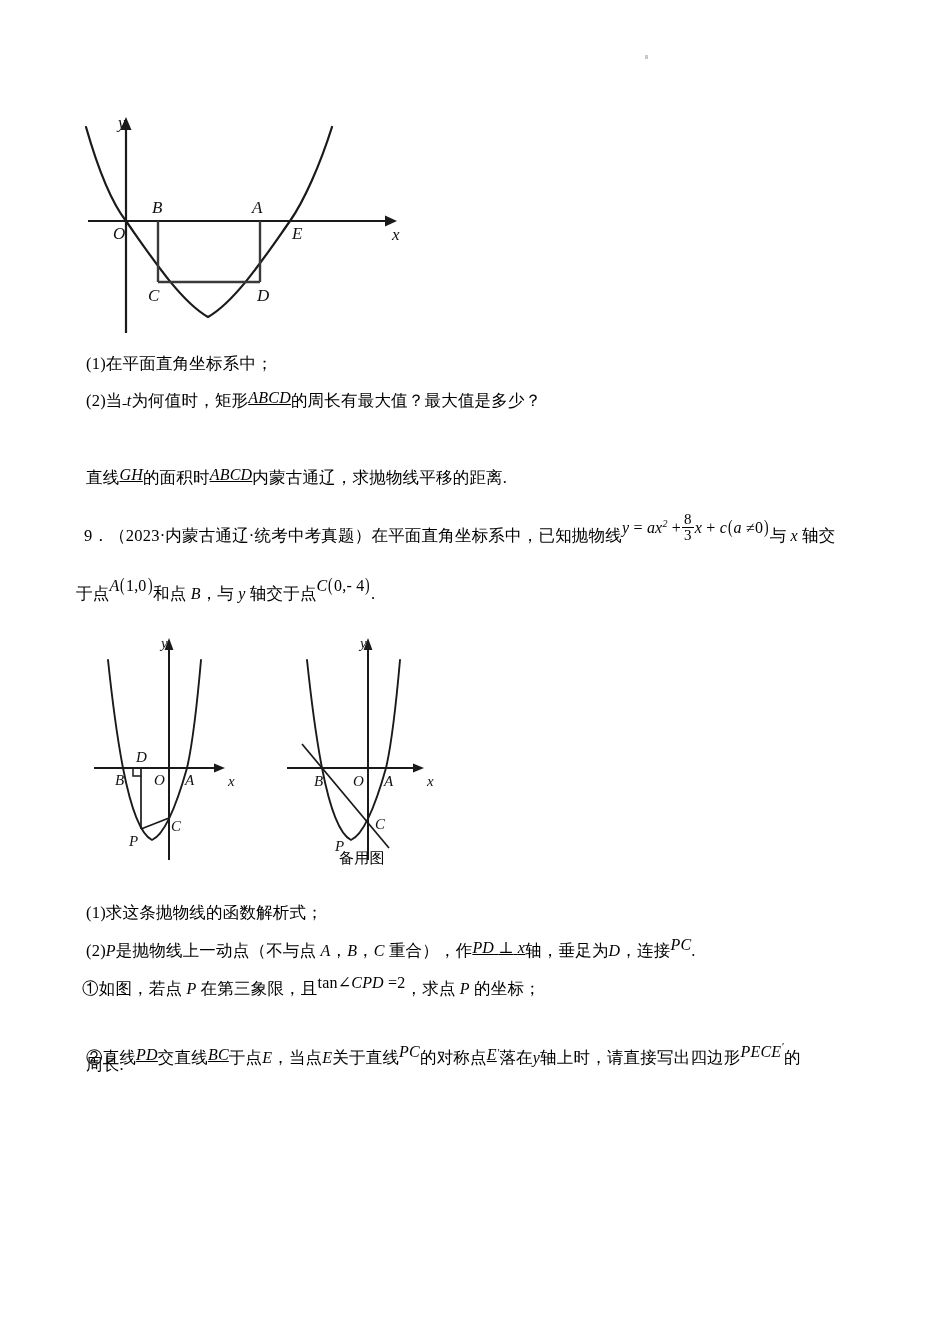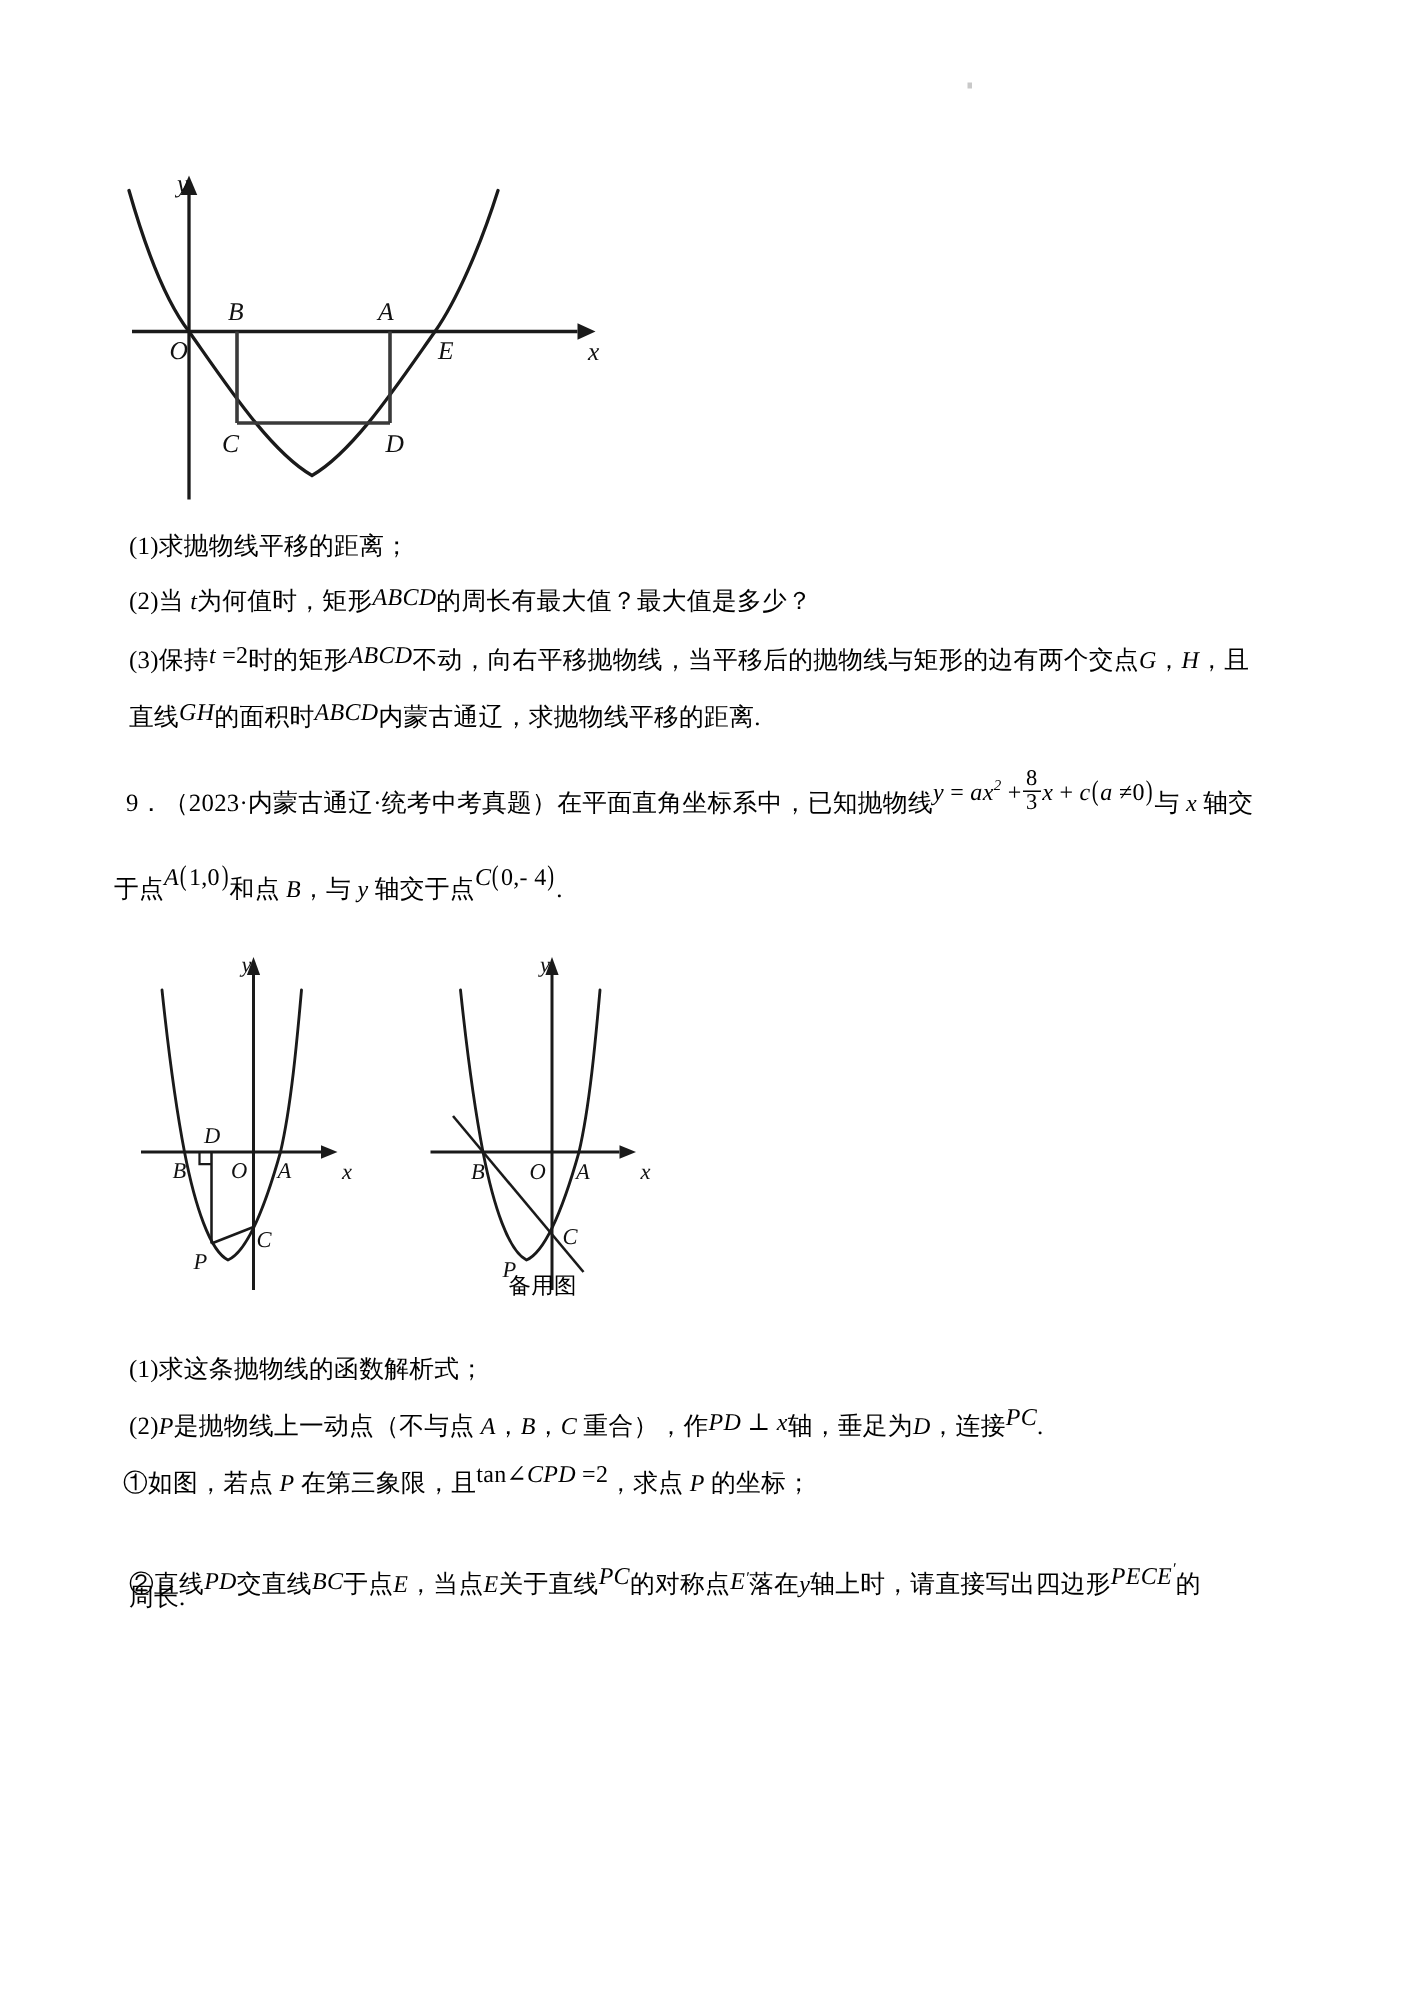--- a/index.html
+++ b/index.html
@@ -69,21 +69,21 @@
     position: relative;
     top: -1px;
     margin: 0 1px;
   }
   .frac .num { display: block; padding: 0 2px; }
   .frac .den { display: block; padding: 0 2px; border-top: 1px solid #000; }
 
   
   .raise { position: relative; top: -6px; text-align: center; }
   .raise2 { position: relative; top: -8px; }
-  .raiseSm { position: relative; top: -3px; }
+  .raiseSm { position: relative; top: -3px; text-decoration: underline; }
 
   
   .fig {
     position: absolute;
   }
   .fig svg { display: block; }
 
   .corner-dot {
     position: absolute;
     width: 3px;
@@ -127,30 +127,27 @@
       <text x="172" y="108" font-family="Liberation Serif, serif" font-style="italic" font-size="17" fill="#111">A</text>
       <text x="212" y="134" font-family="Liberation Serif, serif" font-style="italic" font-size="17" fill="#111">E</text>
       <text x="68" y="196" font-family="Liberation Serif, serif" font-style="italic" font-size="17" fill="#111">C</text>
       <text x="177" y="196" font-family="Liberation Serif, serif" font-style="italic" font-size="17" fill="#111">D</text>
       <text x="38" y="23" font-family="Liberation Serif, serif" font-style="italic" font-size="17" fill="#111">y</text>
       <text x="312" y="135" font-family="Liberation Serif, serif" font-style="italic" font-size="17" fill="#111">x</text>
     </svg>
   </div>
 
   <div class="txt cn" style="left:86px; top:356px;">
-    <span>(1)</span><span>求抛物线平移的距离；</span>
+    <span>(1)</span><span>在平面直角坐标系中；</span>
   </div>
 
   <div class="txt cn" style="left:86px; top:393px;">
     <span>(2)</span><span>当</span><span class="mi raiseSm">&nbsp;</span><span class="mi">t</span><span>为何值时，矩形</span><span class="mi raiseSm">ABCD</span><span>的周长有最大值？最大值是多少？</span>
   </div>
 
-  <div class="txt cn" style="left:86px; top:432px;">
-    <span>(3)</span><span>保持</span><span class="mi raiseSm">t</span><span class="mr raiseSm">&nbsp;</span><span class="mr raiseSm">=</span><span class="mr raiseSm">2</span><span>时的矩形</span><span class="mi raiseSm">ABCD</span><span>不动，向右平移抛物线，当平移后的抛物线与矩形的边有两个交点</span><span class="mi">G</span><span>，</span><span class="mi">H</span><span>，且</span>
-  </div>
 
   <div class="txt cn" style="left:86px; top:470px;">
     <span>直线</span><span class="mi raiseSm">GH</span><span>的面积时</span><span class="mi raiseSm">ABCD</span><span>内蒙古通辽，求抛物线平移的距离.</span>
   </div>
 
   <div class="txt cn" style="left:84px; top:521px; font-size:16.5px;">
     <span>9．</span><span>（2023·内蒙古通辽·统考中考真题）</span><span>在平面直角坐标系中，已知抛物线</span><span class="raise2"><span class="mi">y</span><span class="mr">&nbsp;</span><span class="mr">=</span><span class="mr">&nbsp;</span><span class="mi">a</span><span class="mi">x</span><span class="sup">2</span><span class="mr">&nbsp;</span><span class="mr">+</span><span class="frac"><span class="num">8</span><span class="den">3</span></span><span class="mi">x</span><span class="mr">&nbsp;</span><span class="mr">+</span><span class="mr">&nbsp;</span><span class="mi">c</span><span class="big-paren">(</span><span class="mi">a</span><span class="mr">&nbsp;</span><span class="mr">≠</span><span class="mr">0</span><span class="big-paren">)</span></span><span>与</span><span class="mi">&nbsp;</span><span class="mi">x</span><span class="mi">&nbsp;</span><span>轴交</span>
   </div>
 
   <div class="txt cn" style="left:76px; top:583px;">

